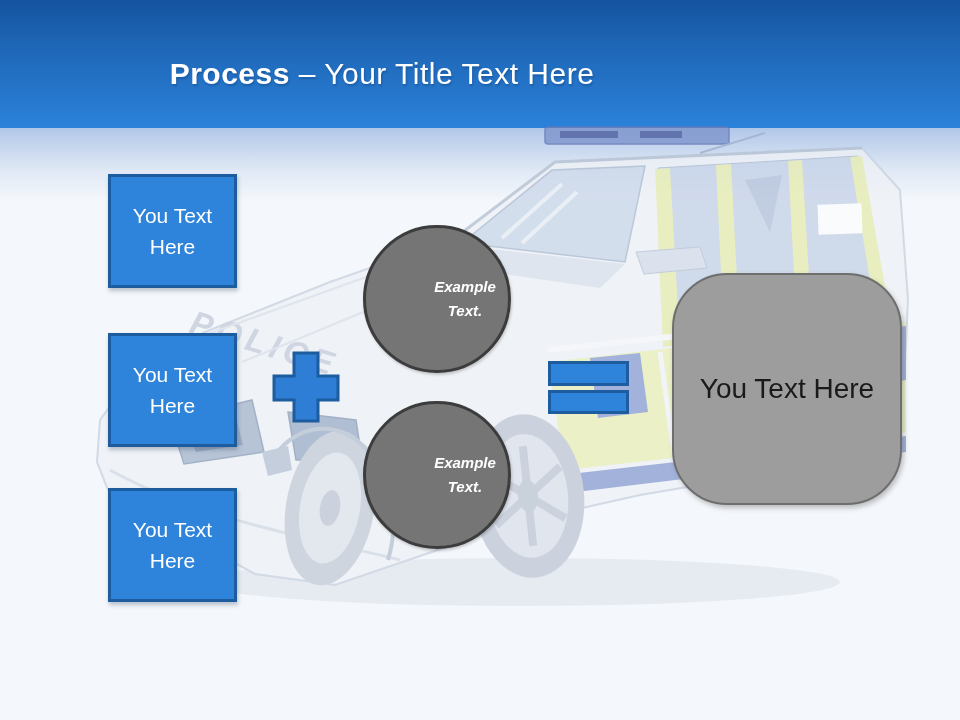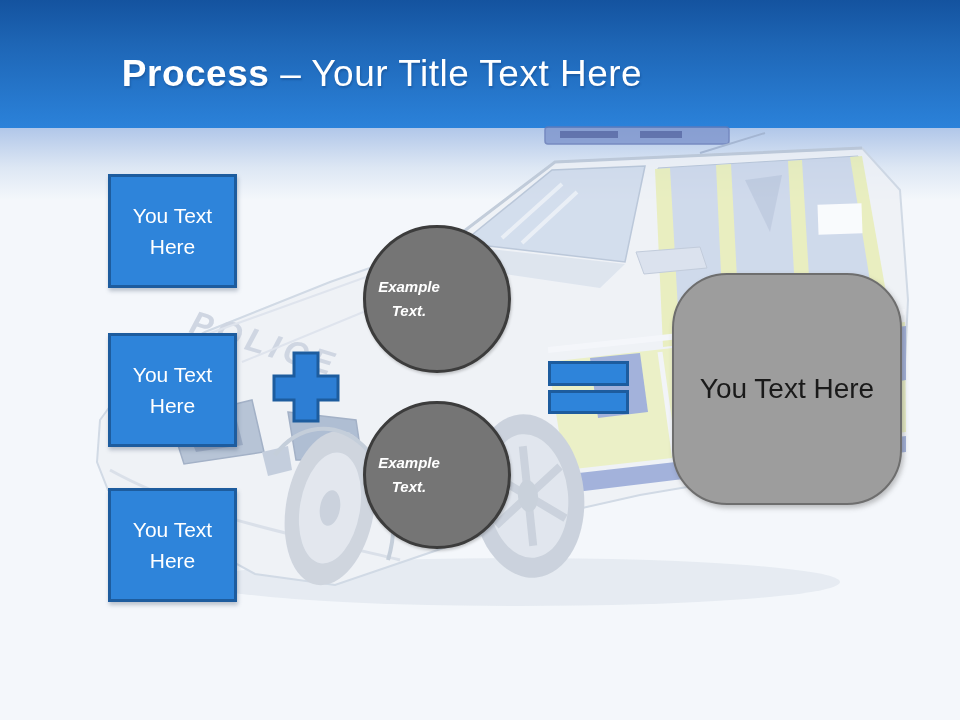--- a/index.html
+++ b/index.html
@@ -12,42 +12,42 @@
   .hdr-blue{
     position:absolute;left:0;top:0;width:960px;height:128px;
     background:linear-gradient(180deg,#14539f 0%,#1e66b6 35%,#2b82da 100%);
   }
   .hdr-fade{
     position:absolute;left:0;top:128px;width:960px;height:72px;
     background:linear-gradient(180deg,#b1c7e9 0%,#dde7f4 55%,#f4f7fb 100%);
   }
   .page-title{
     position:absolute;left:0;top:52px;width:764px;height:44px;
-    text-align:center;color:#ffffff;font-size:37px;line-height:44px;
+    text-align:center;color:#ffffff;font-size:30px;line-height:44px;
     text-shadow:1px 2px 2px rgba(15,55,110,0.35);
     letter-spacing:0.5px;
   }
   .page-title .t-bold{font-weight:bold;}
   
   .car-svg{position:absolute;left:0;top:0;}
   
   .tbox{
     position:absolute;left:108px;width:129px;height:114px;
     box-sizing:border-box;background:#2e84da;border:3px solid #1d5c9e;
     display:flex;align-items:center;justify-content:center;text-align:center;
     color:#ffffff;font-size:21px;line-height:1.48;
     box-shadow:1px 3px 4px rgba(50,70,100,0.3);
   }
   .tbox .wrap{width:100px;}
   .tbox1{top:174px}.tbox2{top:333px}.tbox3{top:488px}
   
   .gcircle{
     position:absolute;left:363px;width:148px;height:148px;border-radius:50%;
     box-sizing:border-box;background:#757575;border:3px solid #3c3c3c;
-    display:flex;align-items:center;justify-content:flex-start;text-align:center;
+    display:flex;align-items:center;justify-content:flex-end;text-align:center;
     color:#ffffff;font-size:15px;font-weight:bold;font-style:italic;line-height:1.6;
     box-shadow:1px 2px 3px rgba(0,0,0,0.2);
   }
   .gcircle .wrap{width:86px;}
   .gc1{top:225px}.gc2{top:401px}
   
   .plus-wrap{position:absolute;left:272px;top:351px;width:68px;height:72px;}
   .equals-wrap{position:absolute;left:548px;top:361px;width:81px;}
   .eq-bar{
     box-sizing:border-box;width:81px;background:#2e84da;border:3px solid #1d5c9e;

